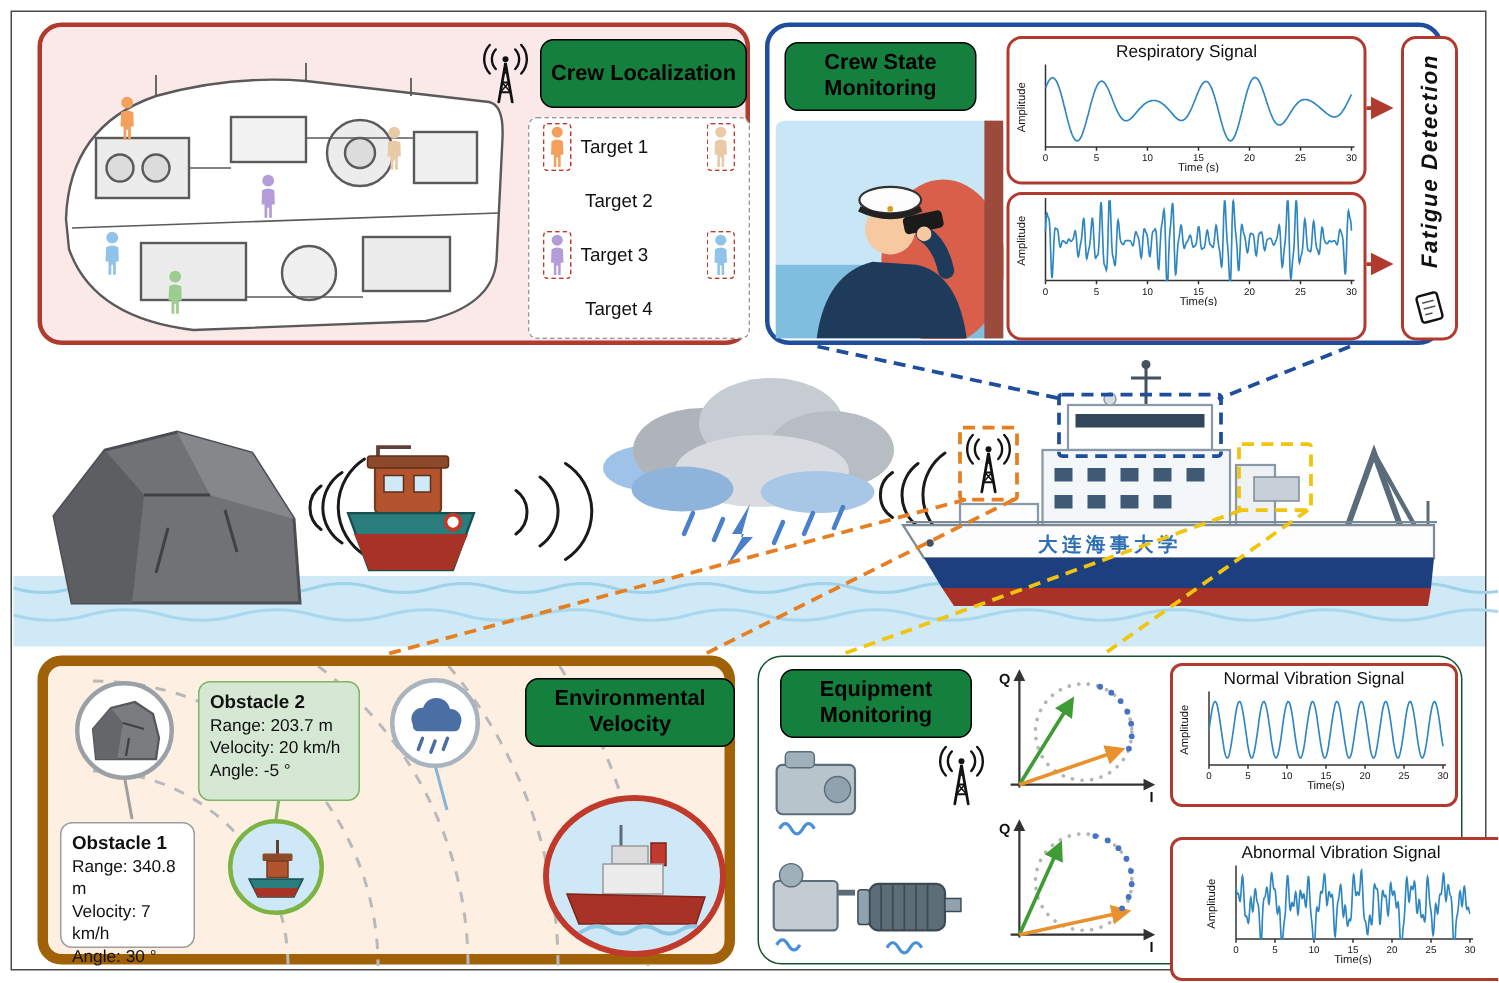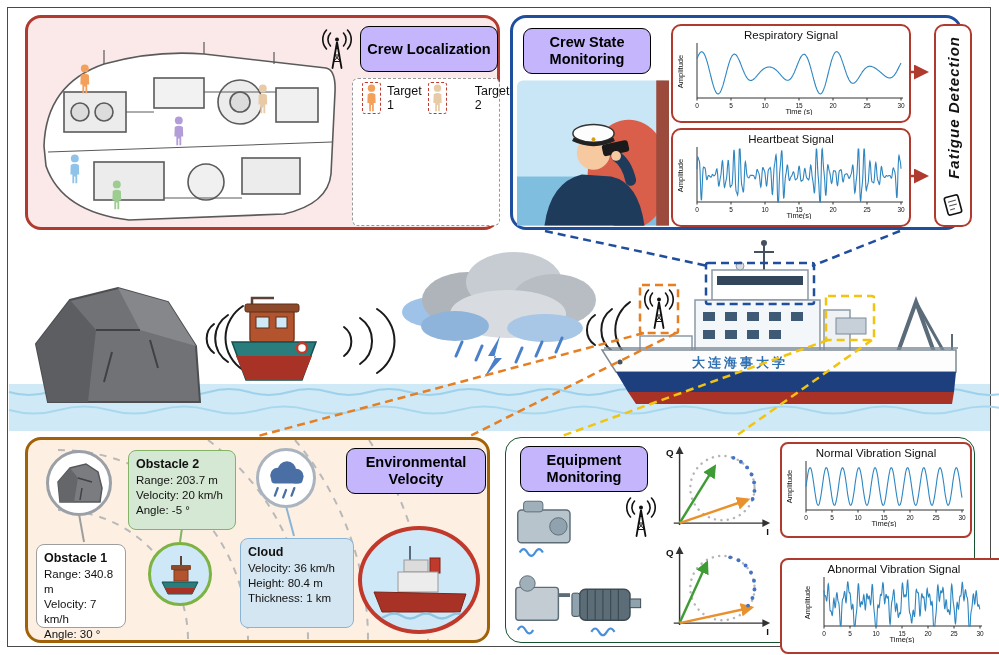--- a/index.html
+++ b/index.html
@@ -3,27 +3,27 @@
 <meta charset="utf-8">
 <style>
 *{margin:0;padding:0;box-sizing:border-box}
 body{font-family:"Liberation Sans",sans-serif;background:#fff}
 .stage{position:relative;width:999px;height:655px;background:#fff;overflow:hidden}
 .frame{position:absolute;left:7px;top:7px;width:984px;height:640px;border:1.5px solid #4a4a4a}
 .scene{position:absolute;left:0;top:228px}
 .panel{position:absolute;border-radius:16px}
 .p1{left:25px;top:15px;width:475px;height:215px;background:#fbe9e9;border:3px solid #b03a2e}
 .p2{left:510px;top:15px;width:452px;height:215px;background:#fff;border:3px solid #1f4e9c}
-.p3{left:25px;top:437px;width:465px;height:206px;background:#fdf0e3;border:3px solid #a16207}
+.p3{left:25px;top:437px;width:465px;height:206px;background:#fdf0e3;border:7px solid #a16207}
 .p4{left:505px;top:437px;width:470px;height:206px;background:#fff;border:1px solid #14532d}
 .abs{position:absolute}
-.tbox{position:absolute;background:#c4b5fd;border:1.6px solid #000;border-radius:9px;display:flex;align-items:center;justify-content:center;text-align:center;font-weight:bold;font-size:14.5px;line-height:1.15;color:#000;padding:2px 4px}
+.tbox{position:absolute;background:#15803d;border:1.6px solid #000;border-radius:9px;display:flex;align-items:center;justify-content:center;text-align:center;font-weight:bold;font-size:14.5px;line-height:1.15;color:#000;padding:2px 4px}
 .chart-card{position:absolute;background:#fff;border:2px solid #b03a2e;border-radius:10px;text-align:center;overflow:hidden}
 .chart-title{font-weight:normal;font-size:11.5px;margin-top:3px;color:#111}
-.legend{position:absolute;background:#fff;border:1.6px dashed #999;border-radius:6px;padding:6px 9px;display:flex;flex-direction:row;justify-content:space-between}
+.legend{position:absolute;background:#fff;border:1.6px dashed #999;border-radius:6px;padding:6px 9px;display:flex;flex-direction:column;justify-content:space-between}
 .lrow{display:flex;align-items:center;gap:6px;height:26px}
 .lrow.indent{padding-left:28px}
 .pbox{display:inline-flex;align-items:center;justify-content:center;border:1.4px dashed #c0392b;border-radius:3px;padding:1px 2px;background:#fff}
 .pright{margin-left:auto}
 .tlabel{font-size:12.5px;color:#111}
 .card{position:absolute;border-radius:8px;padding:5px 7px;font-size:11.5px;line-height:1.3;color:#111}
 .card .ctitle{font-weight:bold;font-size:12.5px;margin-bottom:1px}
 .c-ob1{background:#fff;border:1.8px solid #9e9e9e}
 .c-ob2{background:#d5e8d4;border:1.8px solid #82b366}
 .c-cloud{background:#d4e6f1;border:1.8px solid #8ab4d6}
@@ -231,20 +231,23 @@
               <use href="#sym-person" fill="#b39dd8"></use>
             </svg>
           </span>
       <span class="tlabel">Target 3</span>
       <span class="pbox pright">
             <svg width="13" height="28" viewBox="0 0 20 44">
               <use href="#sym-person" fill="#8fc3ea"></use>
             </svg>
           </span>
     </div>
+    <div class="lrow indent">
+      <span class="tlabel">Target 4</span>
+    </div>
   </div>
 </section>
 
 <section class="panel p2">
   <div class="tbox" style="left:10px;top:10px;width:128px;height:46px">Crew State Monitoring</div>
 
   <svg class="abs" style="left:4px;top:62px" width="152" height="146" viewBox="0 0 155 148">
     <rect width="155" height="148" rx="6" fill="#c8e6f5"></rect>
     <rect y="98" width="155" height="50" fill="#7fbede"></rect>
     <ellipse cx="114" cy="96" rx="42" ry="56" fill="#d95f4b"></ellipse>
@@ -277,21 +280,20 @@
           <line x1="191" y1="57" x2="191" y2="59.5" stroke="#333" stroke-width="1"></line>
           <text x="191" y="66.5" text-anchor="middle" font-size="6.5" fill="#111">25</text>
           <line x1="225" y1="57" x2="225" y2="59.5" stroke="#333" stroke-width="1"></line>
           <text x="225" y="66.5" text-anchor="middle" font-size="6.5" fill="#111">30</text>
           <text x="123" y="73" text-anchor="middle" font-size="7.5" fill="#111">Time (s)</text>
           <text x="7" y="30.5" text-anchor="middle" font-size="7.5" fill="#111" transform="rotate(-90 7 30.5)">Amplitude</text>
           <polyline points="21.0,17.7 21.3,17.0 21.5,16.4 21.8,15.8 22.0,15.2 22.3,14.7 22.5,14.1 22.8,13.7 23.0,13.2 23.3,12.8 23.6,12.4 23.8,12.0 24.1,11.7 24.3,11.5 24.6,11.2 24.8,11.1 25.1,10.9 25.3,10.8 25.6,10.8 25.8,10.8 26.1,10.8 26.4,10.9 26.6,11.1 26.9,11.3 27.1,11.5 27.4,11.8 27.6,12.1 27.9,12.5 28.1,12.9 28.4,13.3 28.6,13.8 28.9,14.4 29.2,15.0 29.4,15.6 29.7,16.3 29.9,17.0 30.2,17.7 30.4,18.5 30.7,19.3 30.9,20.1 31.2,21.0 31.5,21.9 31.7,22.8 32.0,23.8 32.2,24.7 32.5,25.7 32.7,26.7 33.0,27.7 33.2,28.8 33.5,29.8 33.8,30.8 34.0,31.9 34.3,32.9 34.5,33.9 34.8,35.0 35.0,36.0 35.3,37.0 35.5,38.0 35.8,39.0 36.0,40.0 36.3,41.0 36.6,41.9 36.8,42.8 37.1,43.7 37.3,44.5 37.6,45.3 37.8,46.1 38.1,46.9 38.3,47.6 38.6,48.3 38.8,48.9 39.1,49.5 39.4,50.1 39.6,50.6 39.9,51.0 40.1,51.4 40.4,51.8 40.6,52.1 40.9,52.4 41.1,52.6 41.4,52.7 41.7,52.8 41.9,52.9 42.2,52.9 42.4,52.9 42.7,52.8 42.9,52.6 43.2,52.4 43.4,52.2 43.7,51.9 44.0,51.5 44.2,51.1 44.5,50.7 44.7,50.2 45.0,49.7 45.2,49.1 45.5,48.5 45.7,47.8 46.0,47.1 46.2,46.4 46.5,45.7 46.8,44.9 47.0,44.1 47.3,43.2 47.5,42.3 47.8,41.5 48.0,40.5 48.3,39.6 48.5,38.7 48.8,37.7 49.0,36.7 49.3,35.8 49.6,34.8 49.8,33.8 50.1,32.8 50.3,31.8 50.6,30.8 50.8,29.9 51.1,28.9 51.3,28.0 51.6,27.0 51.9,26.1 52.1,25.2 52.4,24.3 52.6,23.5 52.9,22.6 53.1,21.8 53.4,21.0 53.6,20.3 53.9,19.6 54.1,18.9 54.4,18.2 54.7,17.6 54.9,17.0 55.2,16.5 55.4,16.0 55.7,15.5 55.9,15.1 56.2,14.7 56.4,14.4 56.7,14.1 57.0,13.8 57.2,13.6 57.5,13.4 57.7,13.3 58.0,13.2 58.2,13.1 58.5,13.1 58.7,13.2 59.0,13.2 59.3,13.4 59.5,13.5 59.8,13.7 60.0,13.9 60.3,14.2 60.5,14.5 60.8,14.8 61.0,15.2 61.3,15.6 61.5,16.0 61.8,16.5 62.1,16.9 62.3,17.4 62.6,18.0 62.8,18.5 63.1,19.1 63.3,19.6 63.6,20.2 63.8,20.8 64.1,21.5 64.3,22.1 64.6,22.7 64.9,23.4 65.1,24.0 65.4,24.7 65.6,25.4 65.9,26.0 66.1,26.7 66.4,27.3 66.6,28.0 66.9,28.6 67.2,29.3 67.4,29.9 67.7,30.5 67.9,31.1 68.2,31.7 68.4,32.2 68.7,32.8 68.9,33.3 69.2,33.8 69.4,34.3 69.7,34.8 70.0,35.3 70.2,35.7 70.5,36.1 70.7,36.5 71.0,36.9 71.2,37.2 71.5,37.6 71.7,37.8 72.0,38.1 72.3,38.4 72.5,38.6 72.8,38.8 73.0,39.0 73.3,39.1 73.5,39.2 73.8,39.3 74.0,39.4 74.3,39.4 74.6,39.5 74.8,39.5 75.1,39.5 75.3,39.4 75.6,39.4 75.8,39.3 76.1,39.2 76.3,39.1 76.6,38.9 76.8,38.8 77.1,38.6 77.4,38.4 77.6,38.3 77.9,38.0 78.1,37.8 78.4,37.6 78.6,37.3 78.9,37.1 79.1,36.8 79.4,36.6 79.7,36.3 79.9,36.0 80.2,35.7 80.4,35.4 80.7,35.1 80.9,34.8 81.2,34.5 81.4,34.2 81.7,33.9 81.9,33.6 82.2,33.3 82.5,33.0 82.7,32.7 83.0,32.4 83.2,32.1 83.5,31.8 83.7,31.5 84.0,31.2 84.2,31.0 84.5,30.7 84.8,30.4 85.0,30.2 85.3,29.9 85.5,29.7 85.8,29.4 86.0,29.2 86.3,29.0 86.5,28.7 86.8,28.5 87.0,28.3 87.3,28.1 87.6,28.0 87.8,27.8 88.1,27.6 88.3,27.4 88.6,27.3 88.8,27.2 89.1,27.0 89.3,26.9 89.6,26.8 89.9,26.7 90.1,26.6 90.4,26.5 90.6,26.4 90.9,26.3 91.1,26.2 91.4,26.2 91.6,26.1 91.9,26.1 92.1,26.1 92.4,26.0 92.7,26.0 92.9,26.0 93.2,26.0 93.4,26.0 93.7,26.0 93.9,26.0 94.2,26.1 94.4,26.1 94.7,26.1 95.0,26.2 95.2,26.3 95.5,26.3 95.7,26.4 96.0,26.5 96.2,26.6 96.5,26.7 96.7,26.8 97.0,26.9 97.2,27.0 97.5,27.2 97.8,27.3 98.0,27.5 98.3,27.6 98.5,27.8 98.8,28.0 99.0,28.2 99.3,28.4 99.5,28.6 99.8,28.8 100.0,29.0 100.3,29.2 100.6,29.4 100.8,29.7 101.1,29.9 101.3,30.2 101.6,30.4 101.8,30.7 102.1,30.9 102.3,31.2 102.6,31.5 102.9,31.8 103.1,32.1 103.4,32.3 103.6,32.6 103.9,32.9 104.1,33.2 104.4,33.5 104.6,33.8 104.9,34.1 105.1,34.4 105.4,34.7 105.7,35.0 105.9,35.3 106.2,35.6 106.4,35.9 106.7,36.2 106.9,36.4 107.2,36.7 107.4,37.0 107.7,37.2 108.0,37.4 108.2,37.7 108.5,37.9 108.7,38.1 109.0,38.3 109.2,38.5 109.5,38.6 109.7,38.8 110.0,38.9 110.3,39.0 110.5,39.1 110.8,39.2 111.0,39.3 111.3,39.3 111.5,39.3 111.8,39.3 112.0,39.3 112.3,39.2 112.5,39.2 112.8,39.1 113.1,38.9 113.3,38.8 113.6,38.6 113.8,38.4 114.1,38.2 114.3,38.0 114.6,37.7 114.8,37.4 115.1,37.1 115.4,36.8 115.6,36.4 115.9,36.1 116.1,35.6 116.4,35.2 116.6,34.8 116.9,34.3 117.1,33.8 117.4,33.3 117.6,32.8 117.9,32.2 118.2,31.7 118.4,31.1 118.7,30.5 118.9,29.9 119.2,29.3 119.4,28.7 119.7,28.0 119.9,27.4 120.2,26.8 120.5,26.1 120.7,25.5 121.0,24.8 121.2,24.2 121.5,23.5 121.7,22.9 122.0,22.3 122.2,21.6 122.5,21.0 122.7,20.4 123.0,19.8 123.3,19.2 123.5,18.7 123.8,18.1 124.0,17.6 124.3,17.1 124.5,16.6 124.8,16.2 125.0,15.8 125.3,15.4 125.5,15.0 125.8,14.7 126.1,14.4 126.3,14.1 126.6,13.9 126.8,13.7 127.1,13.5 127.3,13.4 127.6,13.3 127.8,13.3 128.1,13.3 128.4,13.4 128.6,13.4 128.9,13.6 129.1,13.7 129.4,13.9 129.6,14.2 129.9,14.5 130.1,14.8 130.4,15.2 130.6,15.6 130.9,16.1 131.2,16.6 131.4,17.1 131.7,17.7 131.9,18.3 132.2,18.9 132.4,19.6 132.7,20.3 132.9,21.1 133.2,21.8 133.5,22.6 133.7,23.5 134.0,24.3 134.2,25.2 134.5,26.1 134.7,27.0 135.0,27.9 135.2,28.9 135.5,29.8 135.8,30.8 136.0,31.8 136.3,32.8 136.5,33.7 136.8,34.7 137.0,35.7 137.3,36.7 137.5,37.6 137.8,38.6 138.0,39.5 138.3,40.4 138.6,41.4 138.8,42.3 139.1,43.1 139.3,44.0 139.6,44.8 139.8,45.6 140.1,46.3 140.3,47.1 140.6,47.7 140.9,48.4 141.1,49.0 141.4,49.6 141.6,50.1 141.9,50.6 142.1,51.1 142.4,51.5 142.6,51.8 142.9,52.1 143.1,52.4 143.4,52.6 143.7,52.7 143.9,52.8 144.2,52.9 144.4,52.9 144.7,52.8 144.9,52.7 145.2,52.6 145.4,52.4 145.7,52.1 145.9,51.8 146.2,51.4 146.5,51.0 146.7,50.6 147.0,50.1 147.2,49.5 147.5,48.9 147.7,48.3 148.0,47.6 148.2,46.9 148.5,46.2 148.8,45.4 149.0,44.6 149.3,43.7 149.5,42.8 149.8,41.9 150.0,41.0 150.3,40.1 150.5,39.1 150.8,38.1 151.0,37.1 151.3,36.1 151.6,35.0 151.8,34.0 152.1,33.0 152.3,31.9 152.6,30.9 152.8,29.8 153.1,28.8 153.3,27.8 153.6,26.8 153.9,25.7 154.1,24.8 154.4,23.8 154.6,22.8 154.9,21.9 155.1,21.0 155.4,20.1 155.6,19.3 155.9,18.5 156.2,17.7 156.4,16.9 156.7,16.2 156.9,15.6 157.2,14.9 157.4,14.3 157.7,13.8 157.9,13.3 158.2,12.8 158.4,12.4 158.7,12.0 159.0,11.7 159.2,11.4 159.5,11.1 159.7,10.9 160.0,10.8 160.2,10.7 160.5,10.7 160.7,10.6 161.0,10.7 161.3,10.8 161.5,10.9 161.8,11.1 162.0,11.3 162.3,11.6 162.5,11.9 162.8,12.2 163.0,12.6 163.3,13.0 163.5,13.5 163.8,14.0 164.1,14.5 164.3,15.1 164.6,15.6 164.8,16.2 165.1,16.9 165.3,17.5 165.6,18.2 165.8,18.9 166.1,19.7 166.3,20.4 166.6,21.1 166.9,21.9 167.1,22.7 167.4,23.5 167.6,24.2 167.9,25.0 168.1,25.8 168.4,26.6 168.6,27.4 168.9,28.2 169.2,29.0 169.4,29.7 169.7,30.5 169.9,31.2 170.2,32.0 170.4,32.7 170.7,33.4 170.9,34.0 171.2,34.7 171.5,35.3 171.7,36.0 172.0,36.6 172.2,37.1 172.5,37.7 172.7,38.2 173.0,38.7 173.2,39.1 173.5,39.5 173.7,39.9 174.0,40.3 174.3,40.7 174.5,41.0 174.8,41.2 175.0,41.5 175.3,41.7 175.5,41.9 175.8,42.0 176.0,42.1 176.3,42.2 176.5,42.3 176.8,42.3 177.1,42.3 177.3,42.3 177.6,42.2 177.8,42.2 178.1,42.1 178.3,41.9 178.6,41.8 178.8,41.6 179.1,41.4 179.4,41.1 179.6,40.9 179.9,40.6 180.1,40.4 180.4,40.1 180.6,39.7 180.9,39.4 181.1,39.1 181.4,38.7 181.7,38.3 181.9,38.0 182.2,37.6 182.4,37.2 182.7,36.8 182.9,36.4 183.2,36.0 183.4,35.5 183.7,35.1 183.9,34.7 184.2,34.3 184.5,33.9 184.7,33.5 185.0,33.1 185.2,32.7 185.5,32.3 185.7,31.9 186.0,31.5 186.2,31.1 186.5,30.7 186.8,30.4 187.0,30.0 187.3,29.7 187.5,29.4 187.8,29.1 188.0,28.8 188.3,28.5 188.5,28.2 188.8,27.9 189.0,27.7 189.3,27.4 189.6,27.2 189.8,27.0 190.1,26.8 190.3,26.6 190.6,26.4 190.8,26.2 191.1,26.1 191.3,26.0 191.6,25.8 191.8,25.7 192.1,25.6 192.4,25.6 192.6,25.5 192.9,25.4 193.1,25.4 193.4,25.3 193.6,25.3 193.9,25.3 194.1,25.3 194.4,25.3 194.7,25.4 194.9,25.4 195.2,25.4 195.4,25.5 195.7,25.5 195.9,25.6 196.2,25.7 196.4,25.8 196.7,25.9 197.0,26.0 197.2,26.1 197.5,26.2 197.7,26.3 198.0,26.4 198.2,26.6 198.5,26.7 198.7,26.9 199.0,27.0 199.2,27.2 199.5,27.3 199.8,27.5 200.0,27.7 200.3,27.8 200.5,28.0 200.8,28.2 201.0,28.4 201.3,28.6 201.5,28.8 201.8,29.0 202.0,29.2 202.3,29.4 202.6,29.6 202.8,29.8 203.1,30.0 203.3,30.2 203.6,30.4 203.8,30.6 204.1,30.9 204.3,31.1 204.6,31.3 204.9,31.5 205.1,31.7 205.4,32.0 205.6,32.2 205.9,32.4 206.1,32.6 206.4,32.9 206.6,33.1 206.9,33.3 207.2,33.5 207.4,33.7 207.7,33.9 207.9,34.1 208.2,34.4 208.4,34.6 208.7,34.8 208.9,34.9 209.2,35.1 209.4,35.3 209.7,35.5 210.0,35.7 210.2,35.8 210.5,36.0 210.7,36.1 211.0,36.3 211.2,36.4 211.5,36.5 211.7,36.6 212.0,36.7 212.3,36.8 212.5,36.8 212.8,36.9 213.0,36.9 213.3,37.0 213.5,37.0 213.8,37.0 214.0,37.0 214.3,36.9 214.5,36.9 214.8,36.8 215.1,36.7 215.3,36.6 215.6,36.5 215.8,36.4 216.1,36.2 216.3,36.1 216.6,35.9 216.8,35.7 217.1,35.4 217.3,35.2 217.6,34.9 217.9,34.7 218.1,34.4 218.4,34.0 218.6,33.7 218.9,33.4 219.1,33.0 219.4,32.6 219.6,32.2 219.9,31.8 220.2,31.4 220.4,31.0 220.7,30.5 220.9,30.1 221.2,29.6 221.4,29.1 221.7,28.6 221.9,28.1 222.2,27.6 222.5,27.1 222.7,26.6 223.0,26.1 223.2,25.6 223.5,25.0 223.7,24.5 224.0,24.0 224.2,23.5 224.5,23.0 224.7,22.5 225.0,22.0 " fill="none" stroke="#2e86c1" stroke-width="1.1"></polyline>
         </svg>
   </div>
   <div class="chart-card" style="left:158px;top:110px;width:240px;height:99px">
-    <div class="chart-title">Heartbeat Signal</div>
     <svg width="230" height="74">
           <line x1="21" y1="2" x2="21" y2="57" stroke="#333" stroke-width="1"></line>
           <line x1="21" y1="57" x2="227" y2="57" stroke="#333" stroke-width="1"></line>
           <line x1="21" y1="57" x2="21" y2="59.5" stroke="#333" stroke-width="1"></line>
           <text x="21" y="66.5" text-anchor="middle" font-size="6.5" fill="#111">0</text>
           <line x1="55" y1="57" x2="55" y2="59.5" stroke="#333" stroke-width="1"></line>
           <text x="55" y="66.5" text-anchor="middle" font-size="6.5" fill="#111">5</text>
           <line x1="89" y1="57" x2="89" y2="59.5" stroke="#333" stroke-width="1"></line>
           <text x="89" y="66.5" text-anchor="middle" font-size="6.5" fill="#111">10</text>
           <line x1="123" y1="57" x2="123" y2="59.5" stroke="#333" stroke-width="1"></line>
@@ -381,26 +383,20 @@
   <div class="thumb" style="left:120px;top:102px;width:64px;height:64px;border:3px solid #7cb342;background:#cfe8f7">
     <svg width="56" height="56" viewBox="0 0 56 56">
       <line x1="29" y1="10" x2="29" y2="20" stroke="#5d4037" stroke-width="2"></line>
       <rect x="19" y="19" width="20" height="5" rx="1" fill="#8d4a2b"></rect>
       <rect x="22" y="24" width="14" height="11" fill="#b3542e" stroke="#7a3a1f"></rect>
       <path d="M10 36 L46 36 L40 48 L16 48 Z" fill="#2a7d7d" stroke="#174f4f"></path>
       <path d="M13 42 L43 42 L40 48 L16 48 Z" fill="#a93226"></path>
     </svg>
   </div>
 
-  <div class="card c-cloud" style="left:212px;top:98px;width:114px;height:90px">
-    <div class="ctitle">Cloud</div>
-    <div>Velocity: 36 km/h</div>
-    <div>Height: 80.4 m</div>
-    <div>Thickness: 1 km</div>
-  </div>
 
   <div class="thumb" style="left:330px;top:86px;width:122px;height:108px;border:4px solid #c0392b;background:#cfe8f7">
     <svg width="110" height="96" viewBox="0 0 110 96">
       <line x1="46" y1="14" x2="46" y2="28" stroke="#5a6b7a" stroke-width="2"></line>
       <rect x="40" y="28" width="24" height="12" fill="#dcdcdc" stroke="#999"></rect>
       <rect x="66" y="26" width="10" height="15" fill="#c0392b" stroke="#7d2418"></rect>
       <rect x="34" y="40" width="40" height="20" fill="#ececec" stroke="#999"></rect>
       <path d="M10 60 L102 62 L96 80 L18 80 Z" fill="#a93226" stroke="#7d2418"></path>
       <path d="M6 84 q8 5 16 0 t16 0 t16 0 t16 0 t16 0 t16 0" stroke="#8fc6e3" stroke-width="2.5" fill="none"></path>
     </svg>

